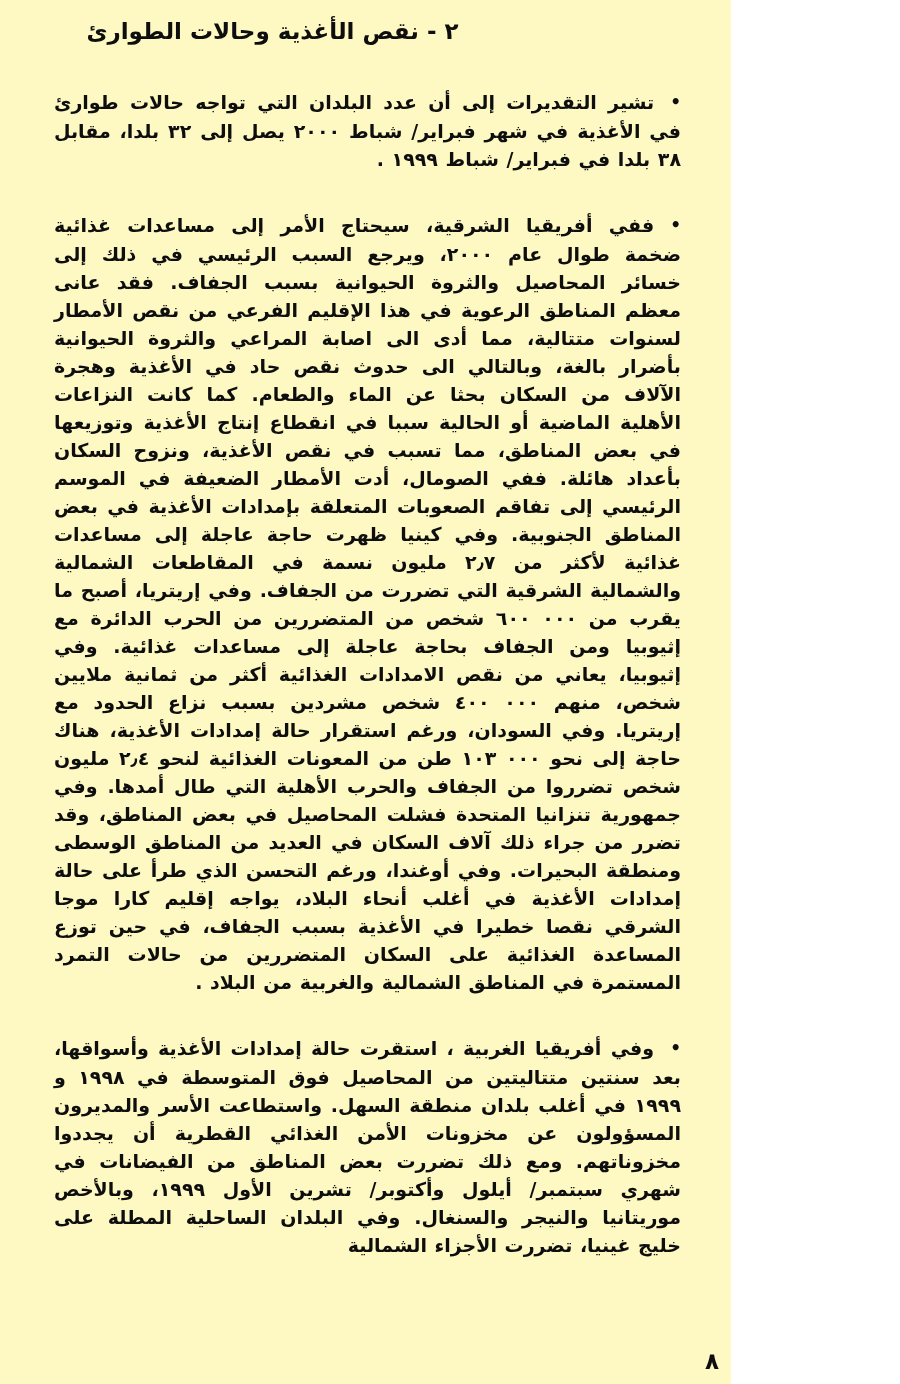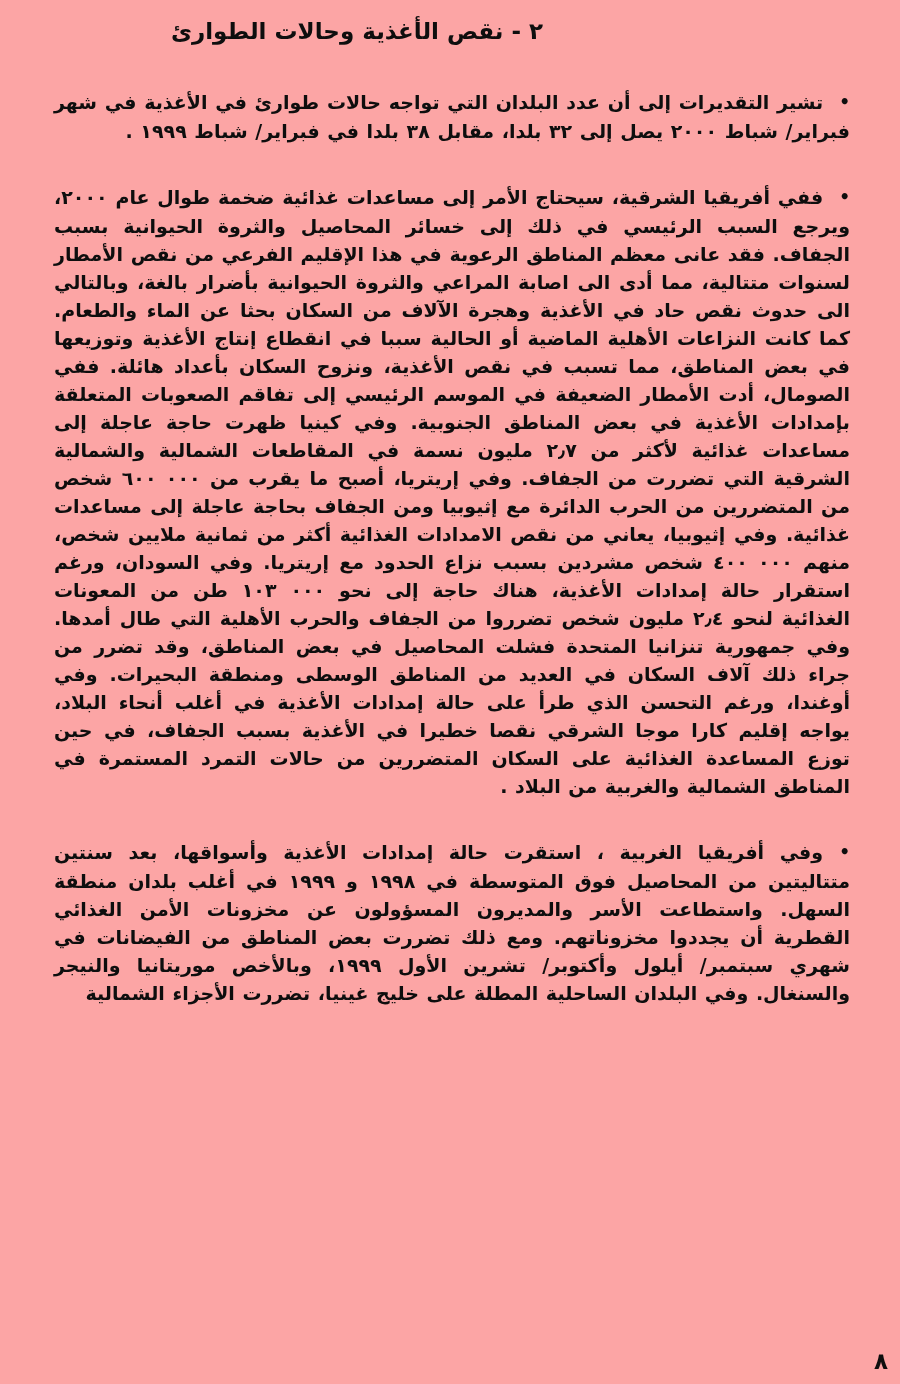--- a/index.html
+++ b/index.html
@@ -7,25 +7,25 @@
   body {
     width: 900px;
     height: 1384px;
     background: #ffffff;
     color: #0e0e0e;
     font-family: "DejaVu Sans", "Liberation Serif", sans-serif;
     overflow: hidden;
   }
   .page {
     position: relative;
-    width: 900px;
+    width: 731px;
     height: 1384px;
     direction: rtl;
     padding: 14px 50px 0 54px;
-    background: #fca5a5;
+    background: #fef9c3;
   }
   .doc-title {
     font-size: 23px;
     font-weight: 700;
     text-align: center;
     transform: translateX(-95px);
     margin: 4px 0 44px 0;
     letter-spacing: 0.2px;
   }
   .para {

